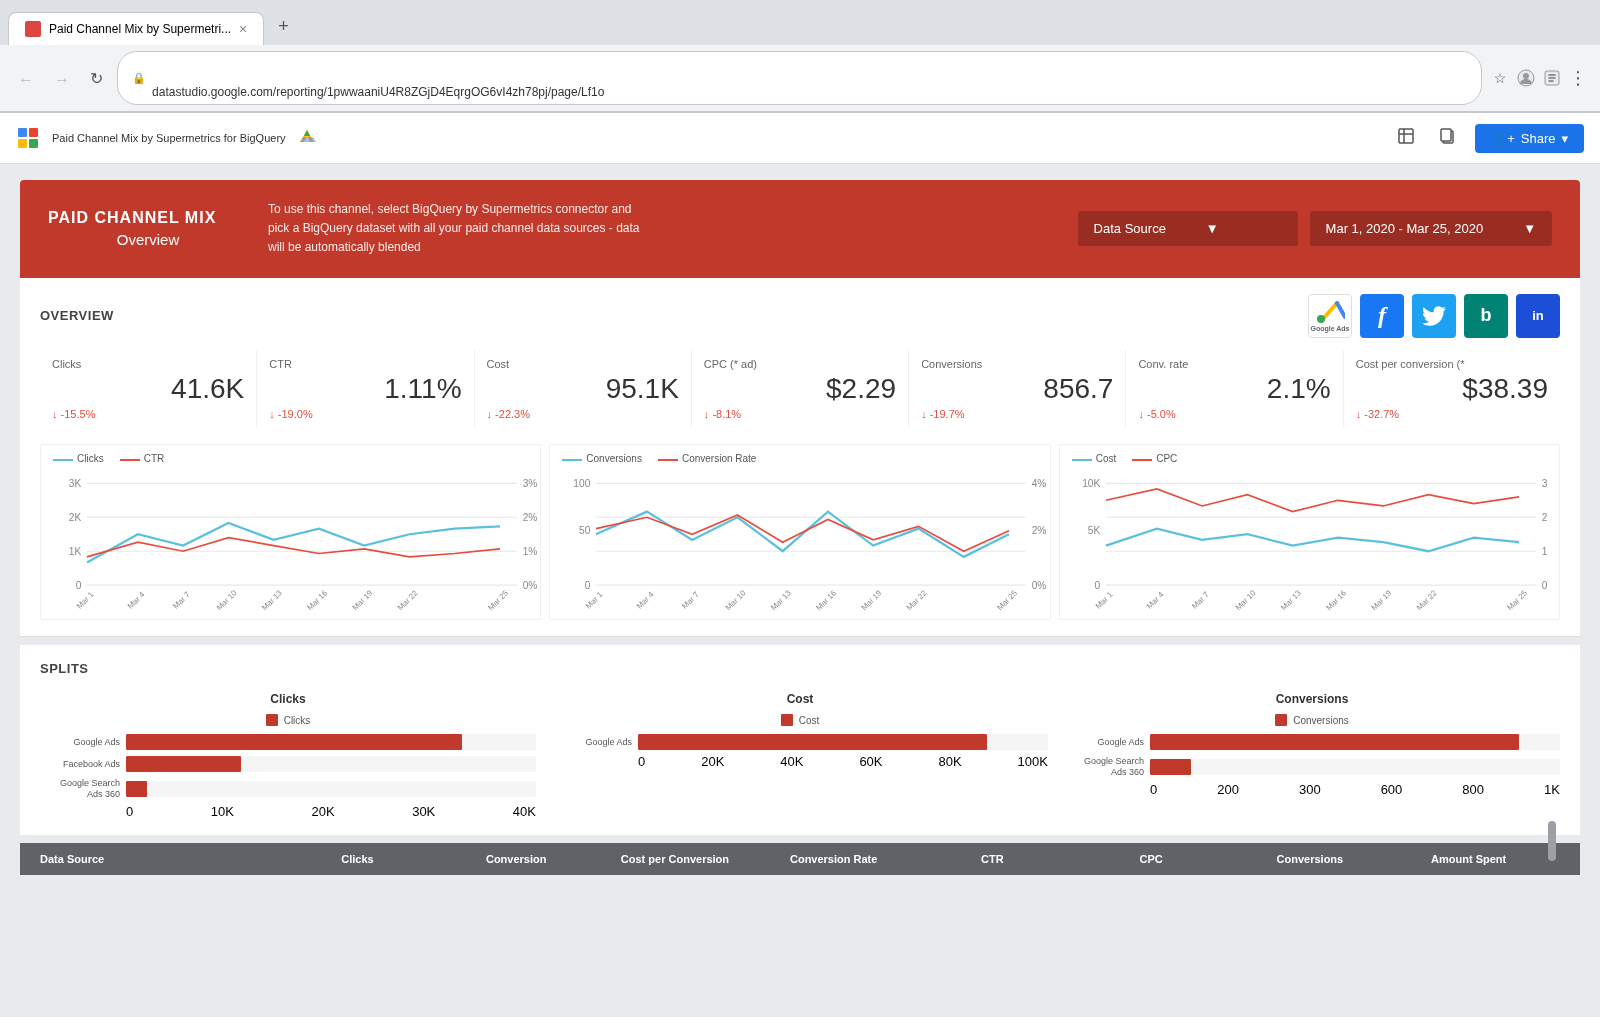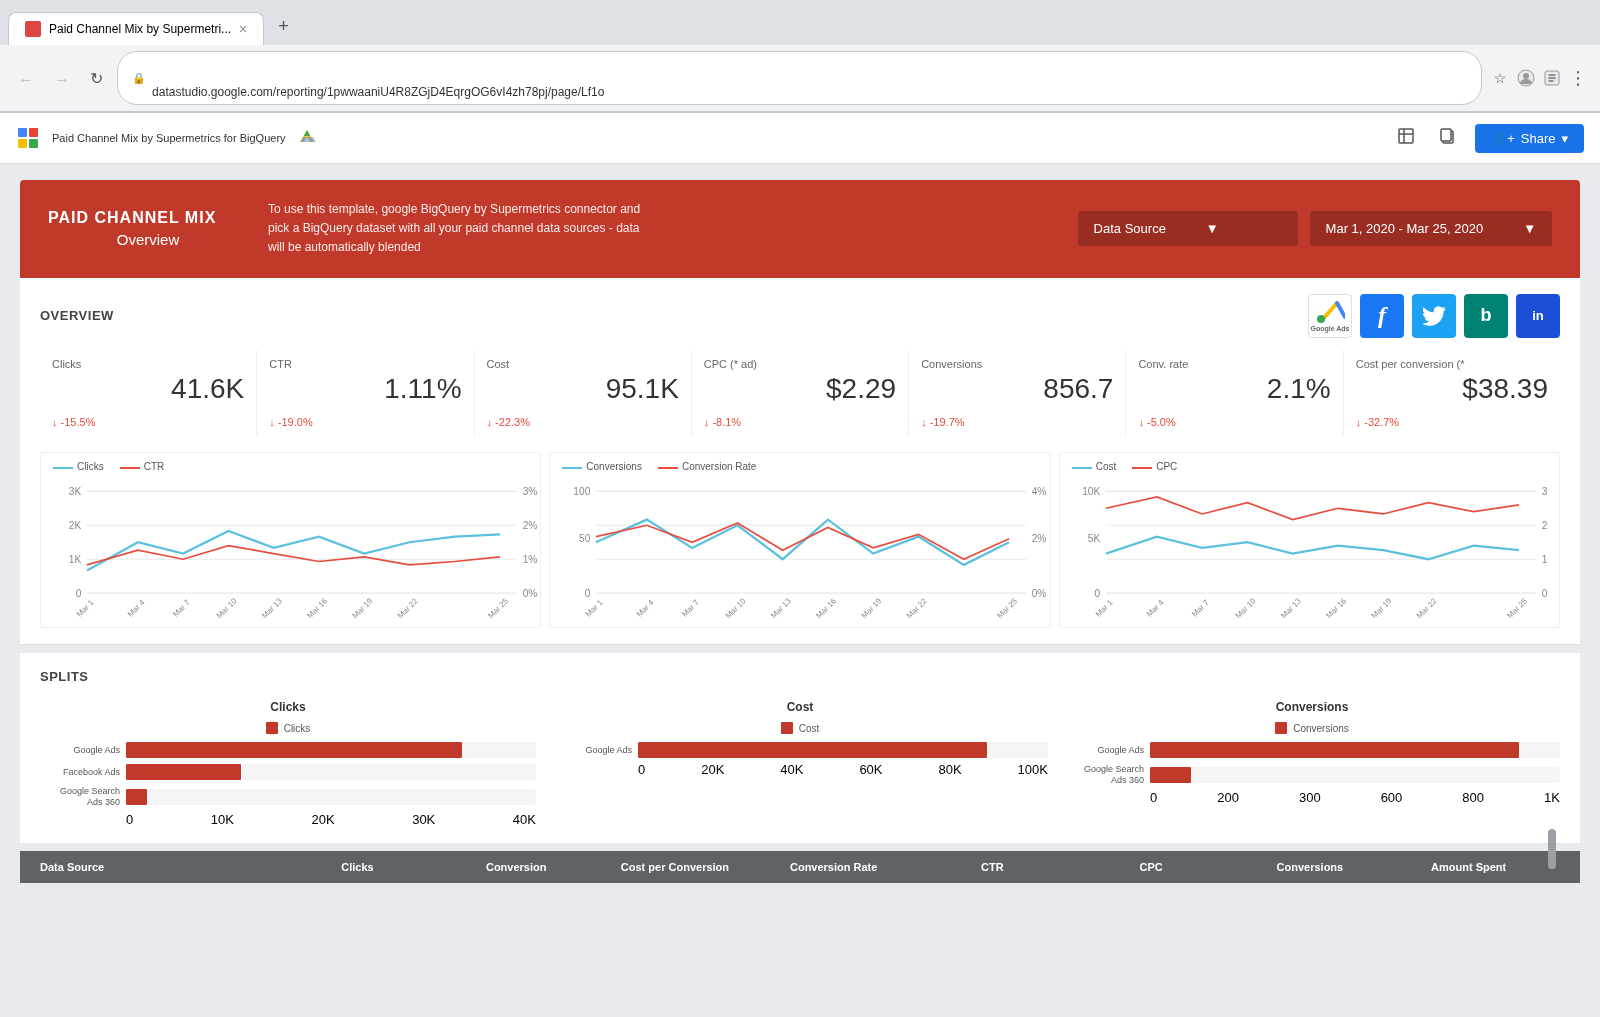--- a/index.html
+++ b/index.html
@@ -54,21 +54,21 @@
     .platform-twitter { background: #1da1f2; color: #fff; font-size: 20px; }
     .platform-bing { background: #008373; color: #fff; font-size: 16px; font-weight: 700; }
     .platform-linkedin { background: #1d4ed8; color: #fff; font-size: 14px; font-weight: 700; }
 
     
     .metrics-row { display: flex; gap: 0; }
     .metric-item { flex: 1; padding: 8px 12px; border-right: 1px solid #f0f0f0; }
     .metric-item:last-child { border-right: none; }
     .metric-label { font-size: 11px; color: #666; margin-bottom: 4px; }
     .metric-value { font-size: 28px; font-weight: 300; color: #333; line-height: 1.1; text-align: right; }
-    .metric-change { font-size: 11px; color: #e74c3c; display: flex; align-items: center; gap: 2px; margin-top: 12px; }
+    .metric-change { font-size: 11px; color: #e74c3c; display: flex; align-items: center; gap: 2px; margin-top: 4px; }
 
     
     .charts-row { display: grid; grid-template-columns: 1fr 1fr 1fr; gap: 8px; margin-top: 16px; }
     .chart-container { background: #fff; padding: 8px 12px; border: 1px solid #f0f0f0; border-radius: 2px; }
     .chart-legend { display: flex; gap: 16px; margin-bottom: 8px; font-size: 10px; color: #555; }
     .legend-dot { width: 20px; height: 2px; display: inline-block; margin-right: 4px; vertical-align: middle; }
     .chart-area { position: relative; }
     svg.chart { width: 100%; overflow: visible; }
 
     
@@ -177,21 +177,21 @@
   </div>
 </div>
 
 <div class="main-content">
 
   <div class="report-banner">
     <div class="banner-title">
       <h1>PAID CHANNEL MIX</h1>
       <h2>Overview</h2>
     </div>
-    <div class="banner-desc">To use this template, google BigQuery by Supermetrics connector and pick a BigQuery dataset with all your paid channel data sources - data will be automatically blended</div>
+    <div class="banner-desc">To use this channel, select BigQuery by Supermetrics connector and pick a BigQuery dataset with all your paid channel data sources - data will be automatically blended</div>
     <div class="banner-controls">
       <button class="dropdown-control">
         <span>Data Source</span>
         <span>▼</span>
       </button>
       <button class="dropdown-control">
         <span>Mar 1, 2020 - Mar 25, 2020</span>
         <span>▼</span>
       </button>
     </div>

